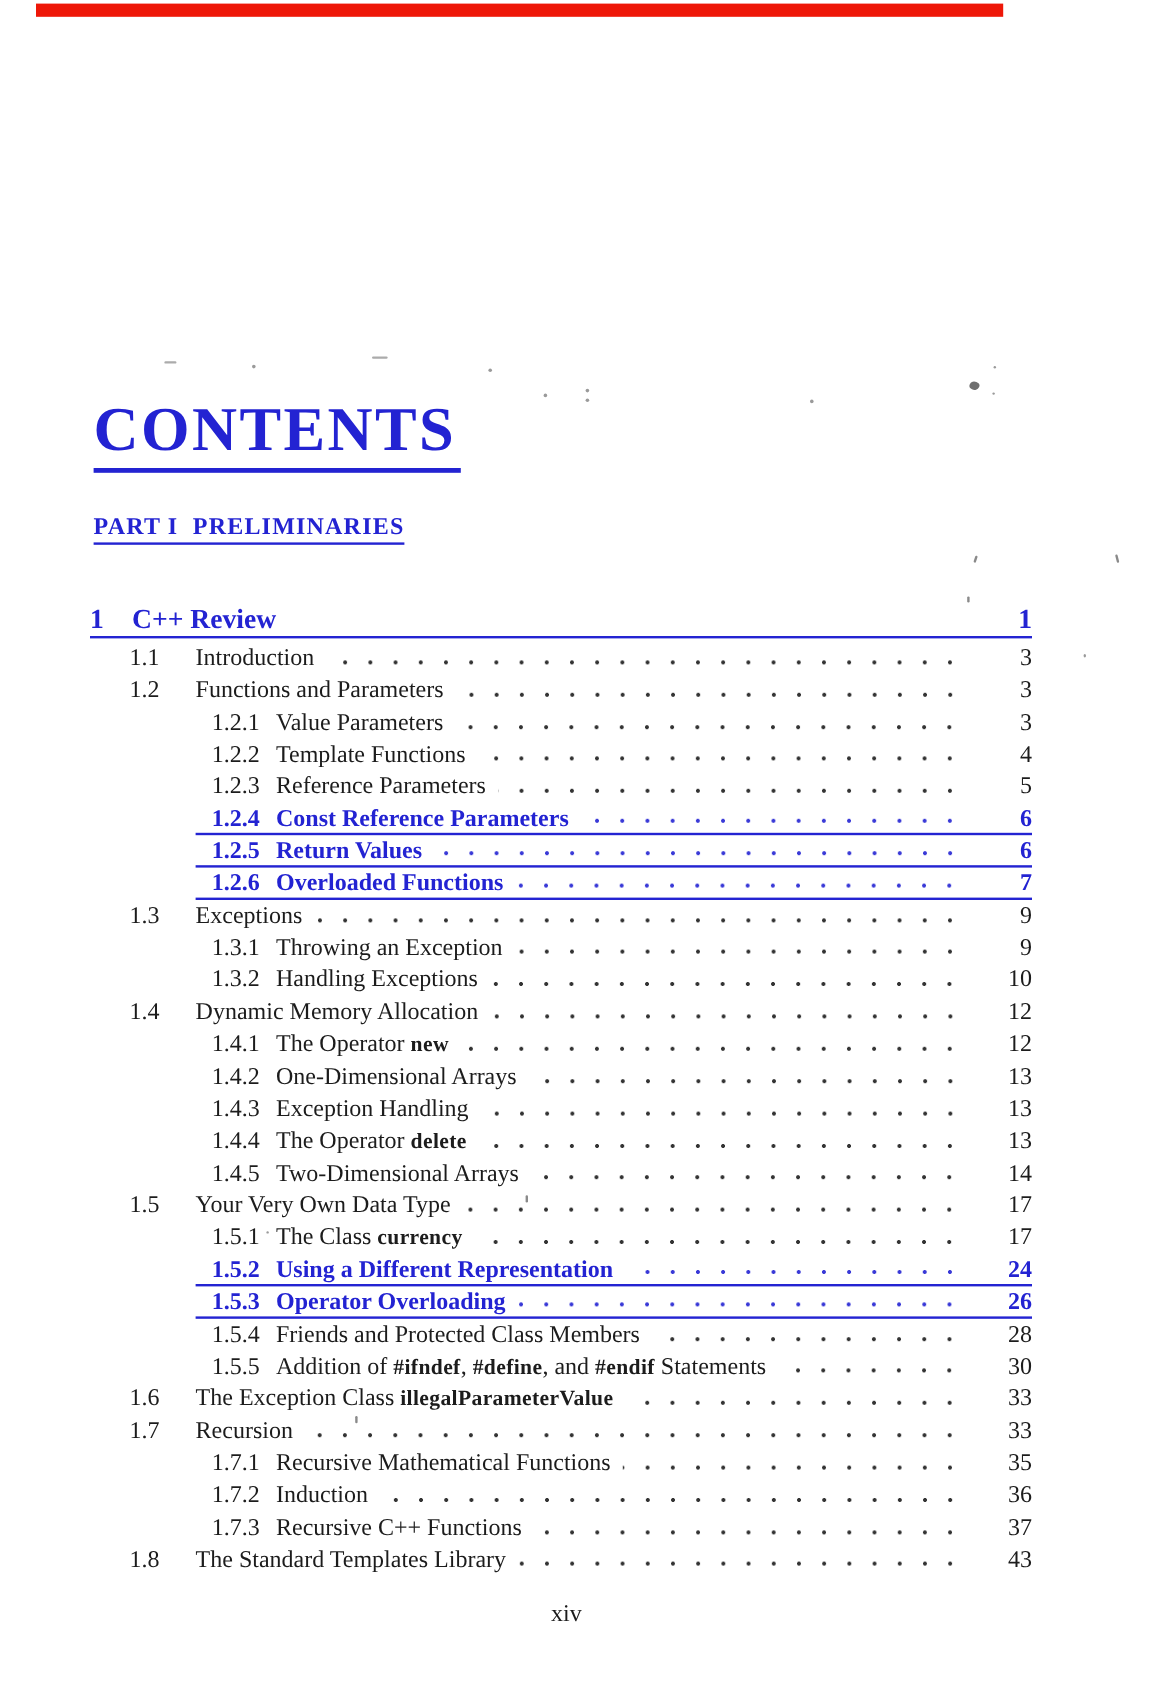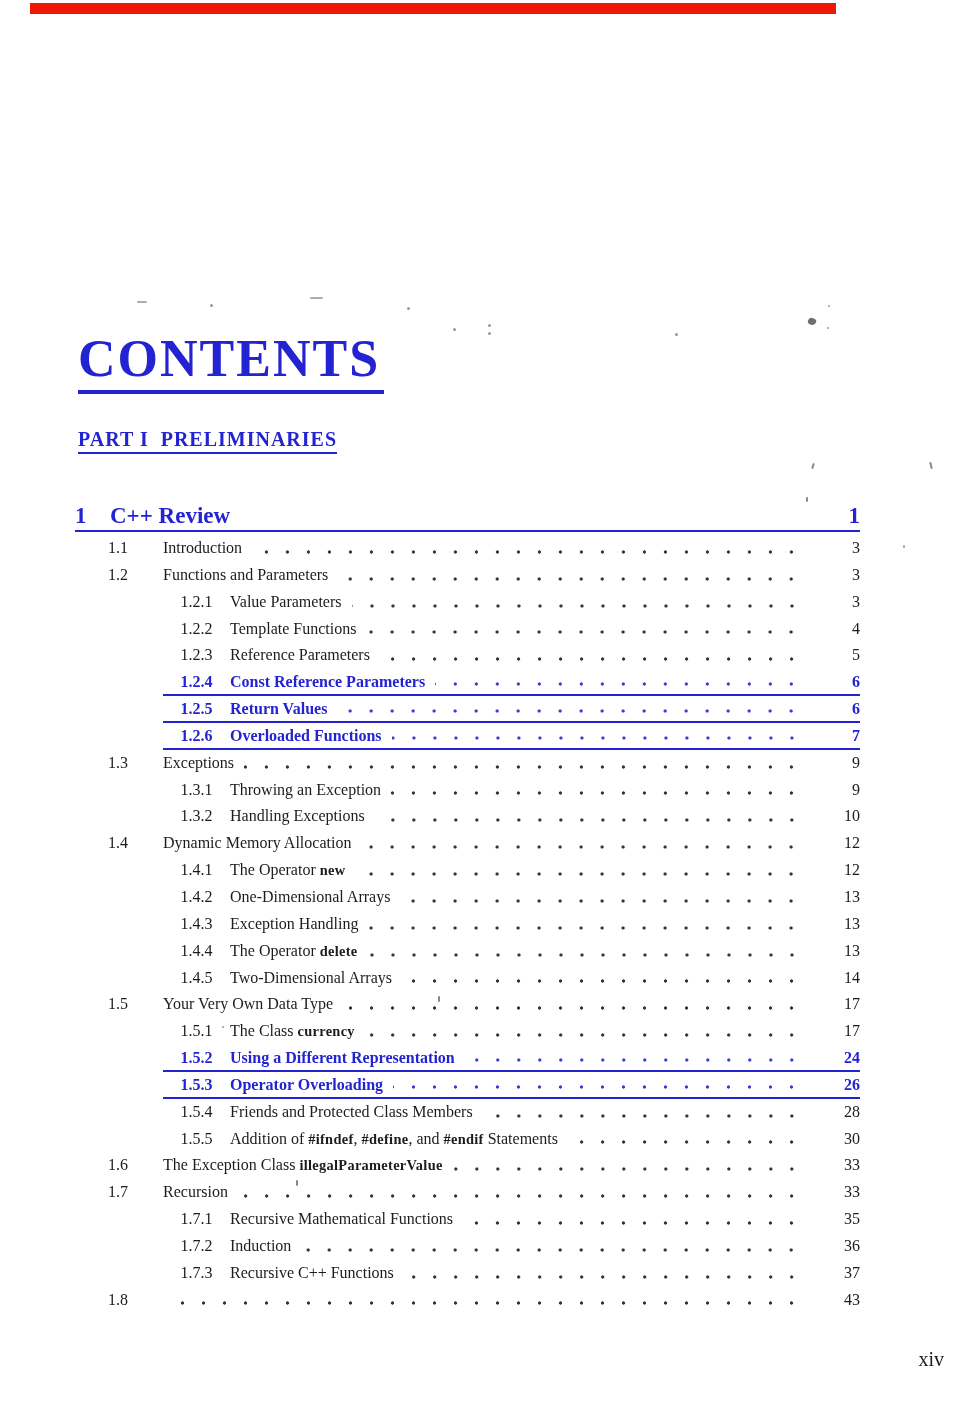--- a/index.html
+++ b/index.html
@@ -39,21 +39,21 @@
   .toc{position:absolute;left:75px;top:502px;width:785px;}
   .chapter-row{
     display:flex;align-items:baseline;height:30px;line-height:28px;
     color:var(--link-blue);font-weight:bold;font-size:23px;
     border-bottom:2.5px solid var(--link-blue);
     margin-bottom:3px;
   }
   .ch-num{width:35px;flex-shrink:0;}
   .ch-fill{flex:1;}
   .ch-page{flex-shrink:0;text-align:right;}
-  .row{display:flex;height:26.85px;line-height:26.85px;font-size:16px;}
+  .row{display:flex;height:26.85px;line-height:26.85px;font-size:20px;}
   .row .indent{flex-shrink:0;}
   .row.lvl2 .indent{width:33px;}
   .row.lvl3 .indent{width:88px;}
   .row-main{flex:1;display:flex;align-items:baseline;min-width:0;}
   .row .num{flex-shrink:0;}
   .row.lvl2 .num{width:55px;}
   .row.lvl3 .num{width:67px;text-align:center;}
   .etitle{white-space:pre;}
   .code{
     font-family:Liberation Serif, serif;
@@ -65,22 +65,22 @@
     background-image:radial-gradient(circle, currentColor 1.35px, transparent 1.9px);
     background-size:21px 10px;
     background-position:right center;
     background-repeat:repeat-x;
     opacity:0.9;
   }
   .page-col{flex-shrink:0;width:48px;text-align:right;}
   .row.link{color:var(--link-blue);}
   .row.link .row-main{border-bottom:2px solid var(--link-blue);font-weight:bold;}
   .footer{
-    position:absolute;left:0;top:1334px;width:944px;text-align:right;
-    font-size:20px;color:var(--text-black);margin-top:14px;
+    position:absolute;left:0;top:1334px;width:944px;text-align:center;
+    font-size:20px;color:var(--text-black);
   }
   .speck{position:absolute;background:#9a9a9a;border-radius:50%;}
   .dash{position:absolute;background:#ababab;border-radius:1px;}
   .tick{position:absolute;background:#8a8a8a;border-radius:1px;}
   .blob{
     position:absolute;background:#6f6f6f;
     border-radius:55% 40% 60% 45%;transform:rotate(25deg);
   }
 </style>
 </head>
@@ -349,20 +349,21 @@
           <span class="num">1.7.3</span>
           <span class="etitle"><span>Recursive C++ Functions</span></span>
           <span class="leader"></span>
           <span class="page-col">37</span>
         </span>
       </div>
       <div class="row lvl2">
         <span class="indent"></span>
         <span class="row-main">
           <span class="num">1.8</span>
+          <span class="etitle"><span>The Standard Templates Library</span></span>
           <span class="leader"></span>
           <span class="page-col">43</span>
         </span>
       </div>
     </div>
 </div>
 
 <div class="footer">xiv</div>
 
 <div class="dash" style="left:137px;top:301px;width:10px;height:2px;"></div>

